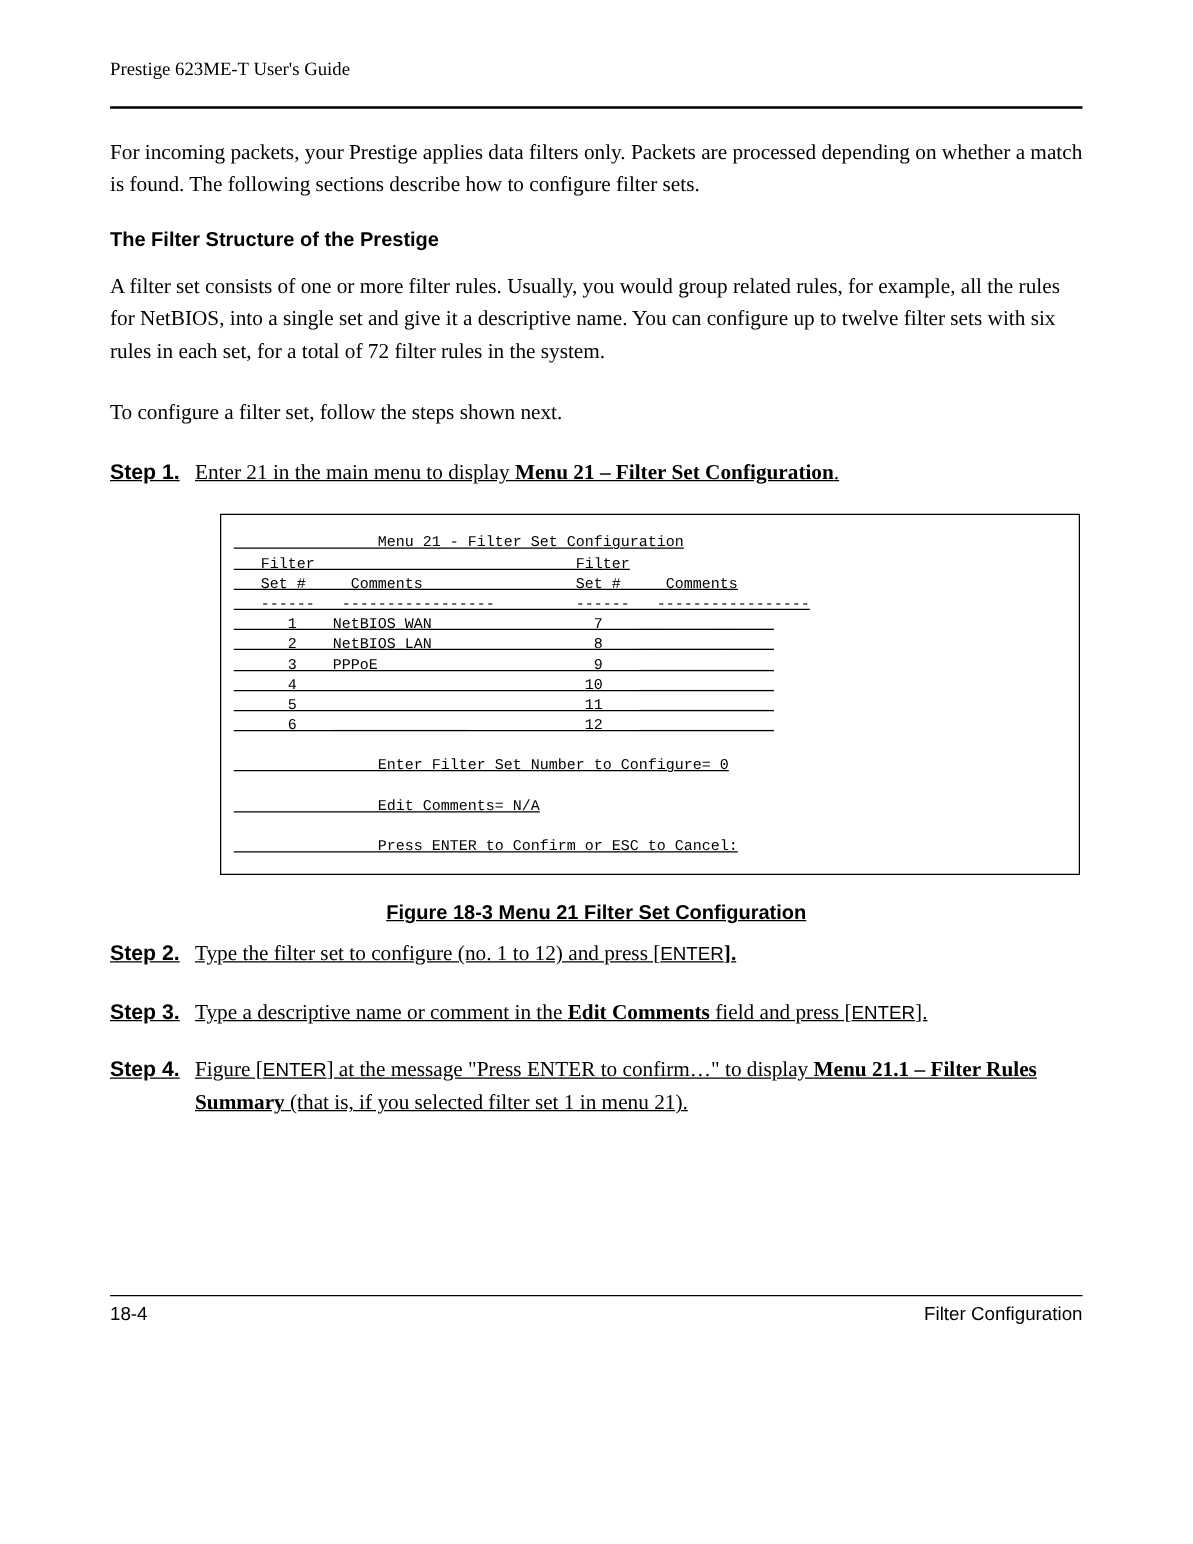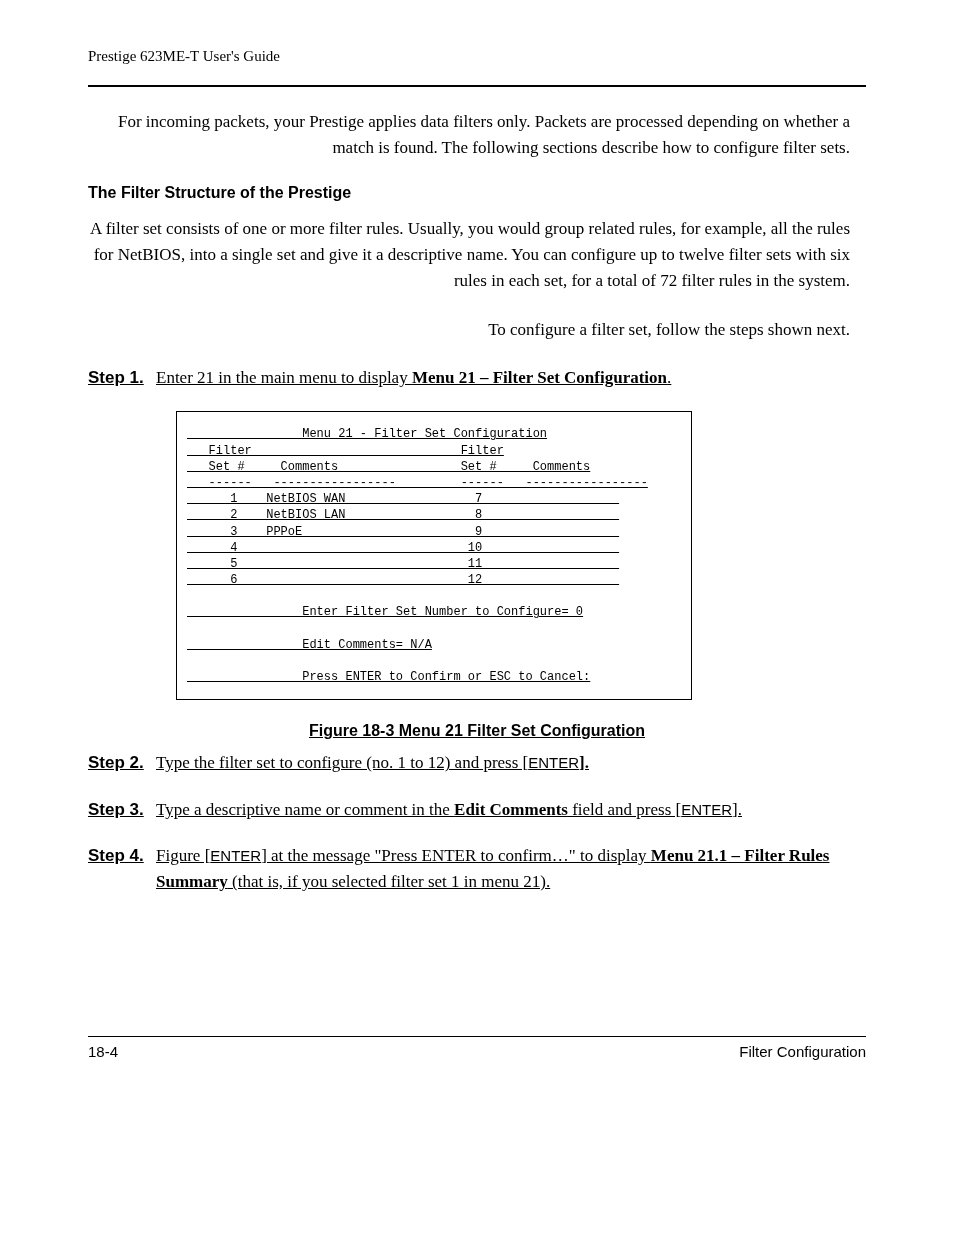--- a/index.html
+++ b/index.html
@@ -16,22 +16,22 @@
   }
   .running-header {
     font-size: 15px;
     border-bottom: 2px solid #000;
     padding-bottom: 20px;
     margin-bottom: 22px;
   }
   .body-text {
     font-size: 17px;
     line-height: 1.55;
-    margin: 0 16px 22px 0;
-    text-align: right;
+    margin: 0 0 22px 0;
+    text-align: left;
   }
   .section-subtitle {
     font-family: Arial, Helvetica, sans-serif;
     font-weight: bold;
     font-size: 16px;
     margin: 0 0 14px 0;
   }
   .section-title {
     font-family: Arial, Helvetica, sans-serif;
     font-weight: bold;
@@ -57,21 +57,21 @@
   .step .content {
     flex: 1;
   }
   .enter {
     font-family: Arial, Helvetica, sans-serif;
     font-size: 15px;
   }
   .terminal-box {
     border: 1px solid #000;
     margin: 4px 0 22px 88px;
-    width: 516px;
+    width: 688px;
     padding: 14px 10px 14px 10px;
     font-family: "Courier New", Courier, monospace;
     font-size: 12px;
     line-height: 1.35;
     white-space: pre;
     box-sizing: border-box;
   }
   .figure-caption {
     font-family: Arial, Helvetica, sans-serif;
     font-weight: bold;

